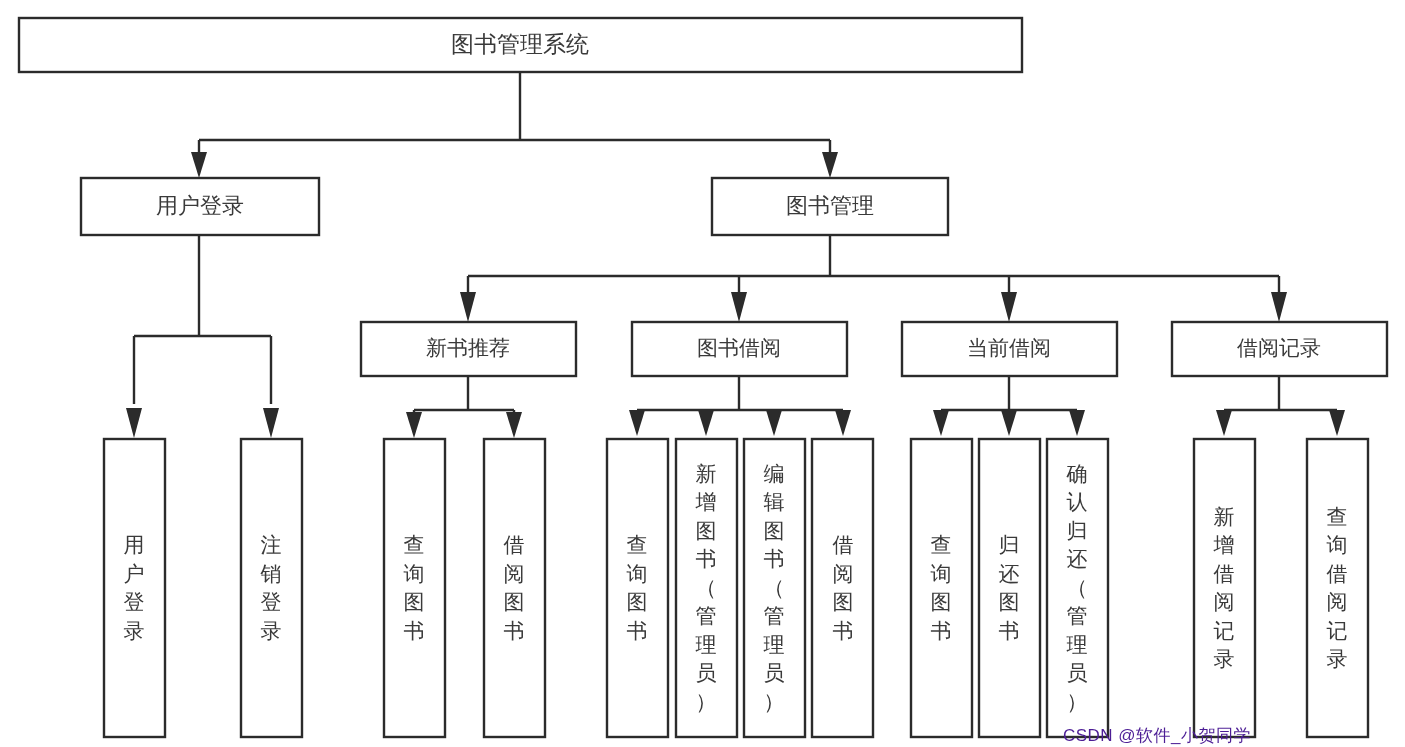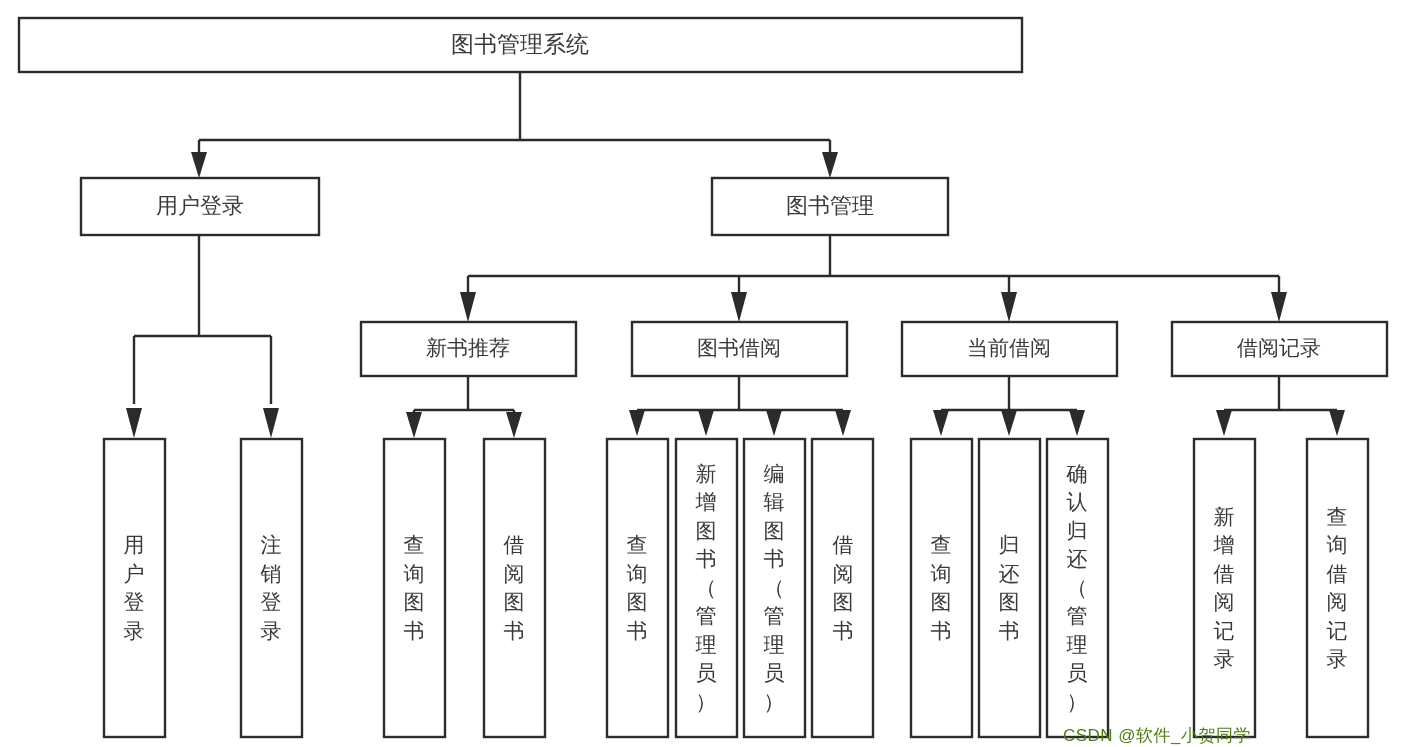--- a/index.html
+++ b/index.html
@@ -32,21 +32,21 @@
     fill:#3a3a3a;
     font-family:"Liberation Sans","DejaVu Sans",sans-serif;
     font-size:21px;
     text-anchor:middle;
   }
 
   .watermark{
     position:absolute;
     right:8px;
     bottom:4px;
-    color:#4d7c0f;
+    color:#4c1d95;
     font-size:17px;
     font-family:"Liberation Sans","DejaVu Sans",sans-serif;
     letter-spacing:0.5px;
     white-space:nowrap;
     user-select:none;
   }
 </style>
 </head>
 <body>
 

